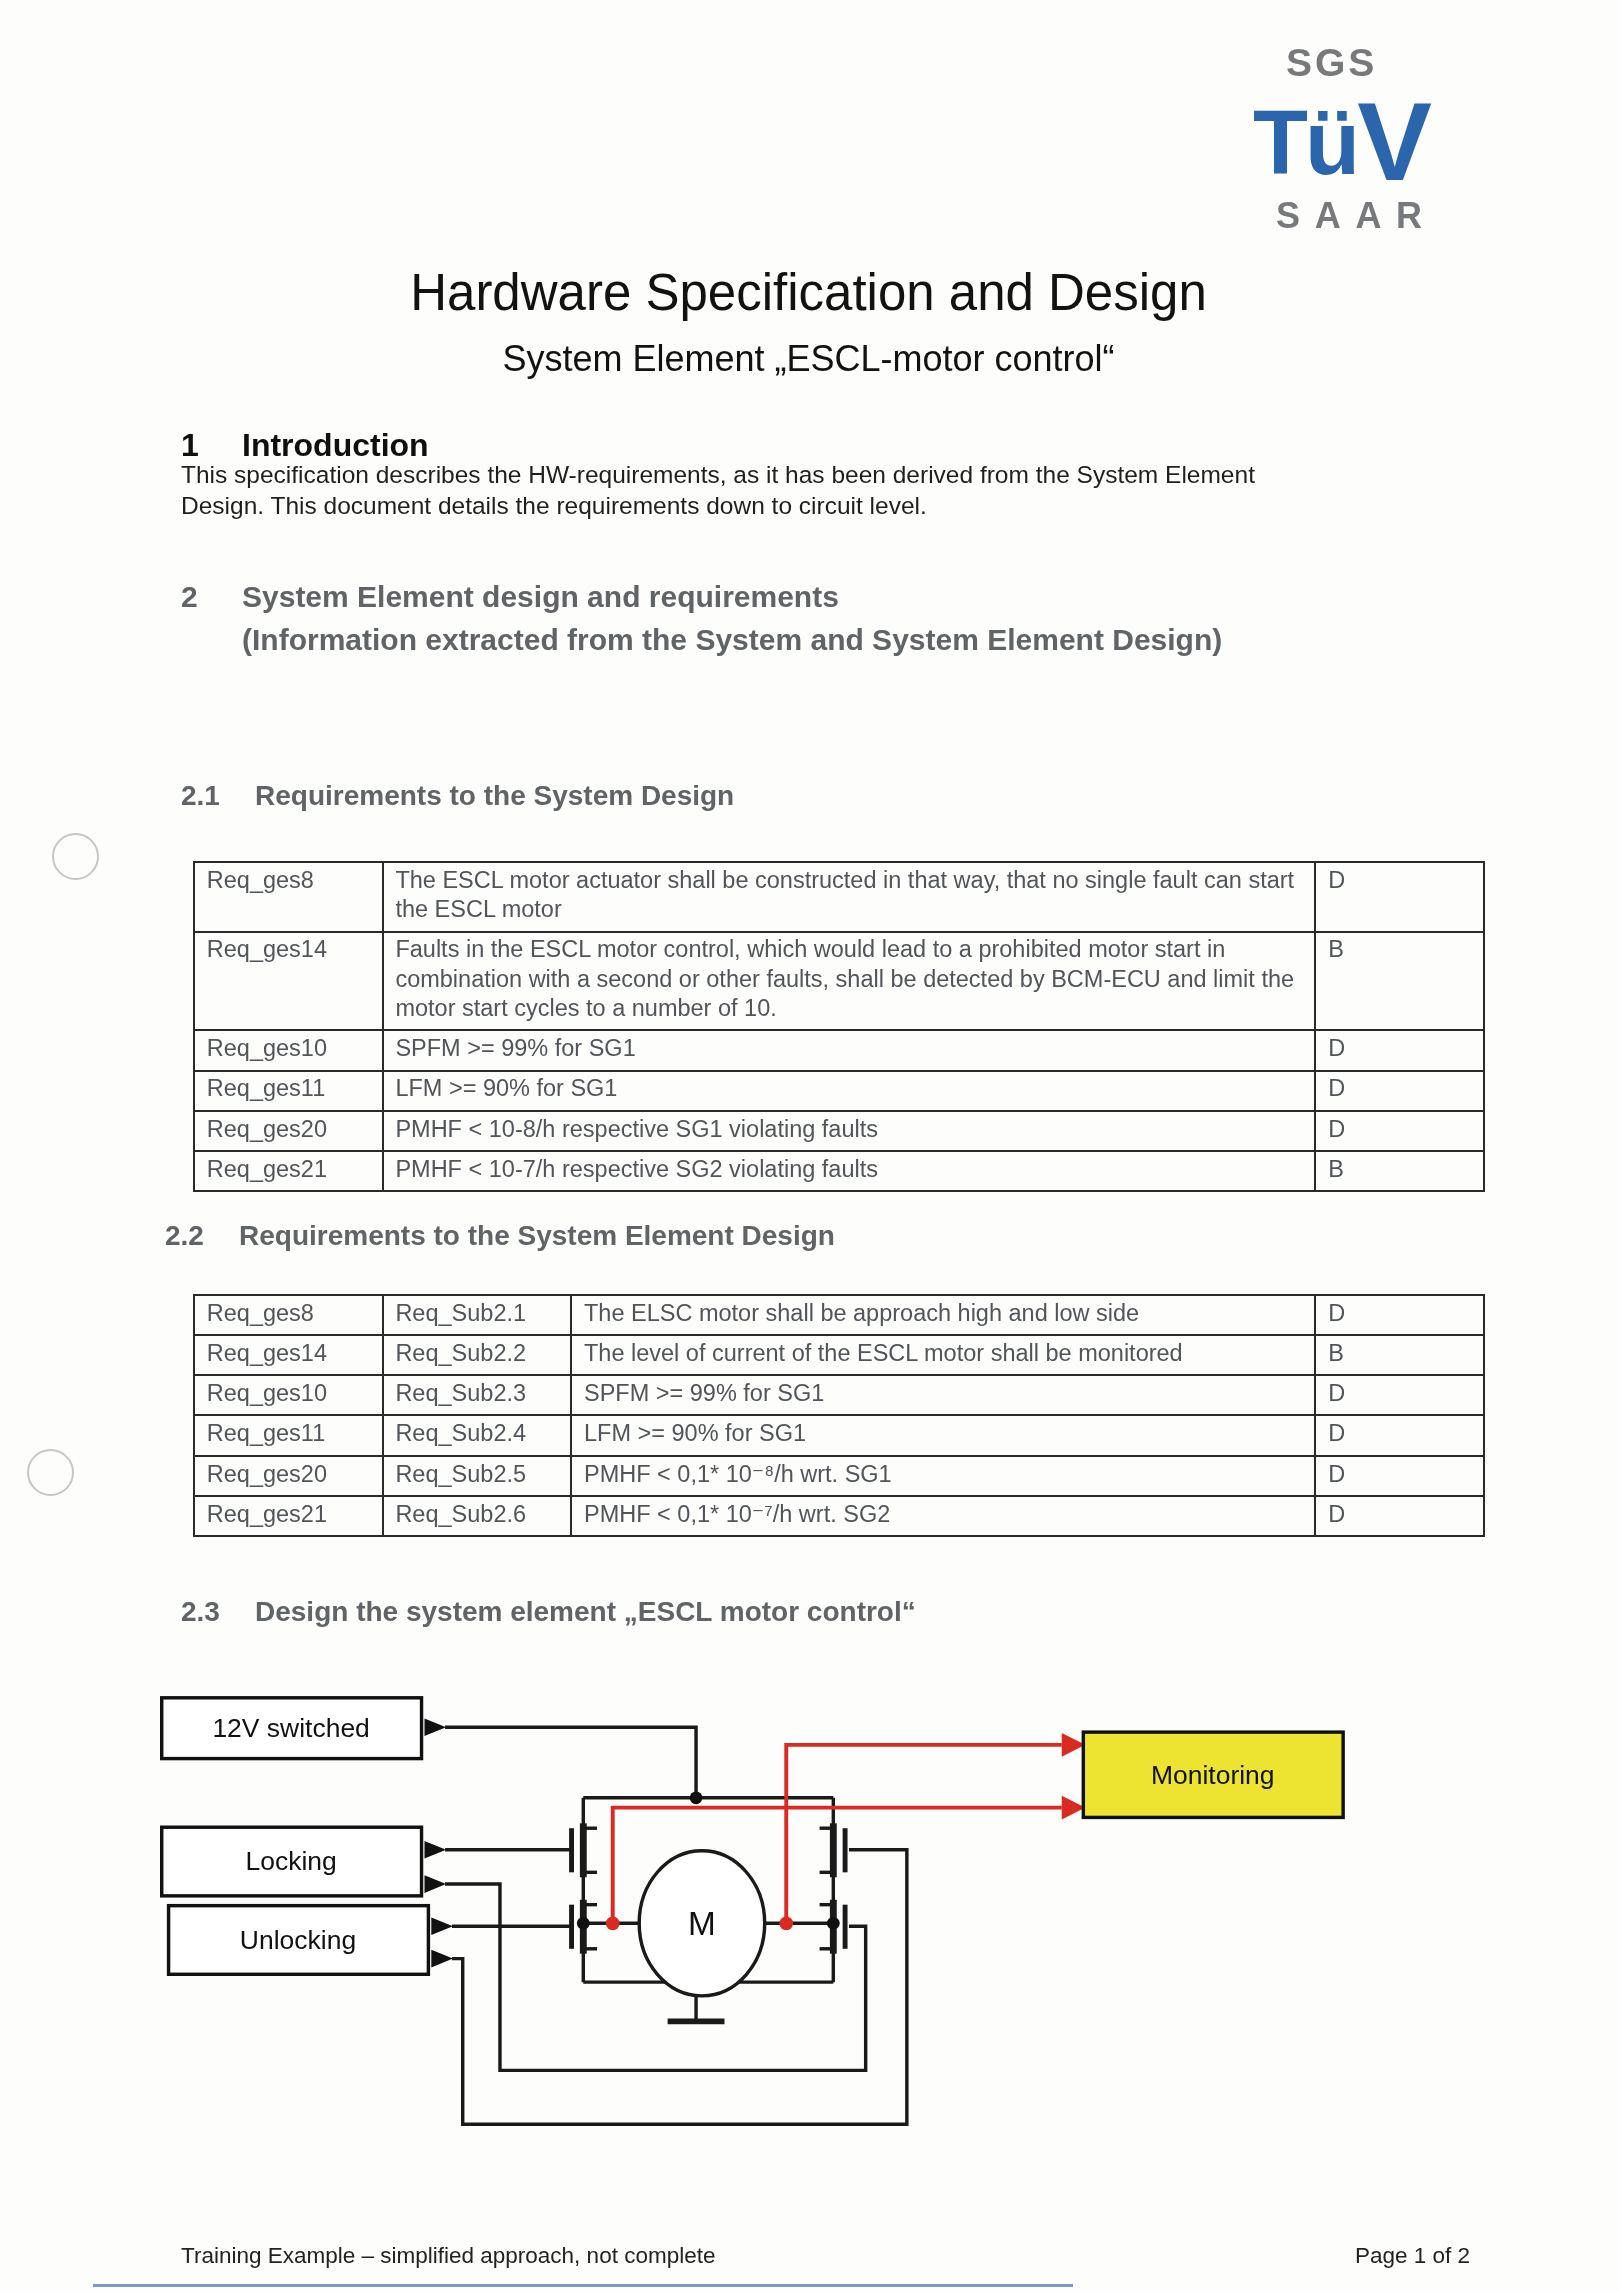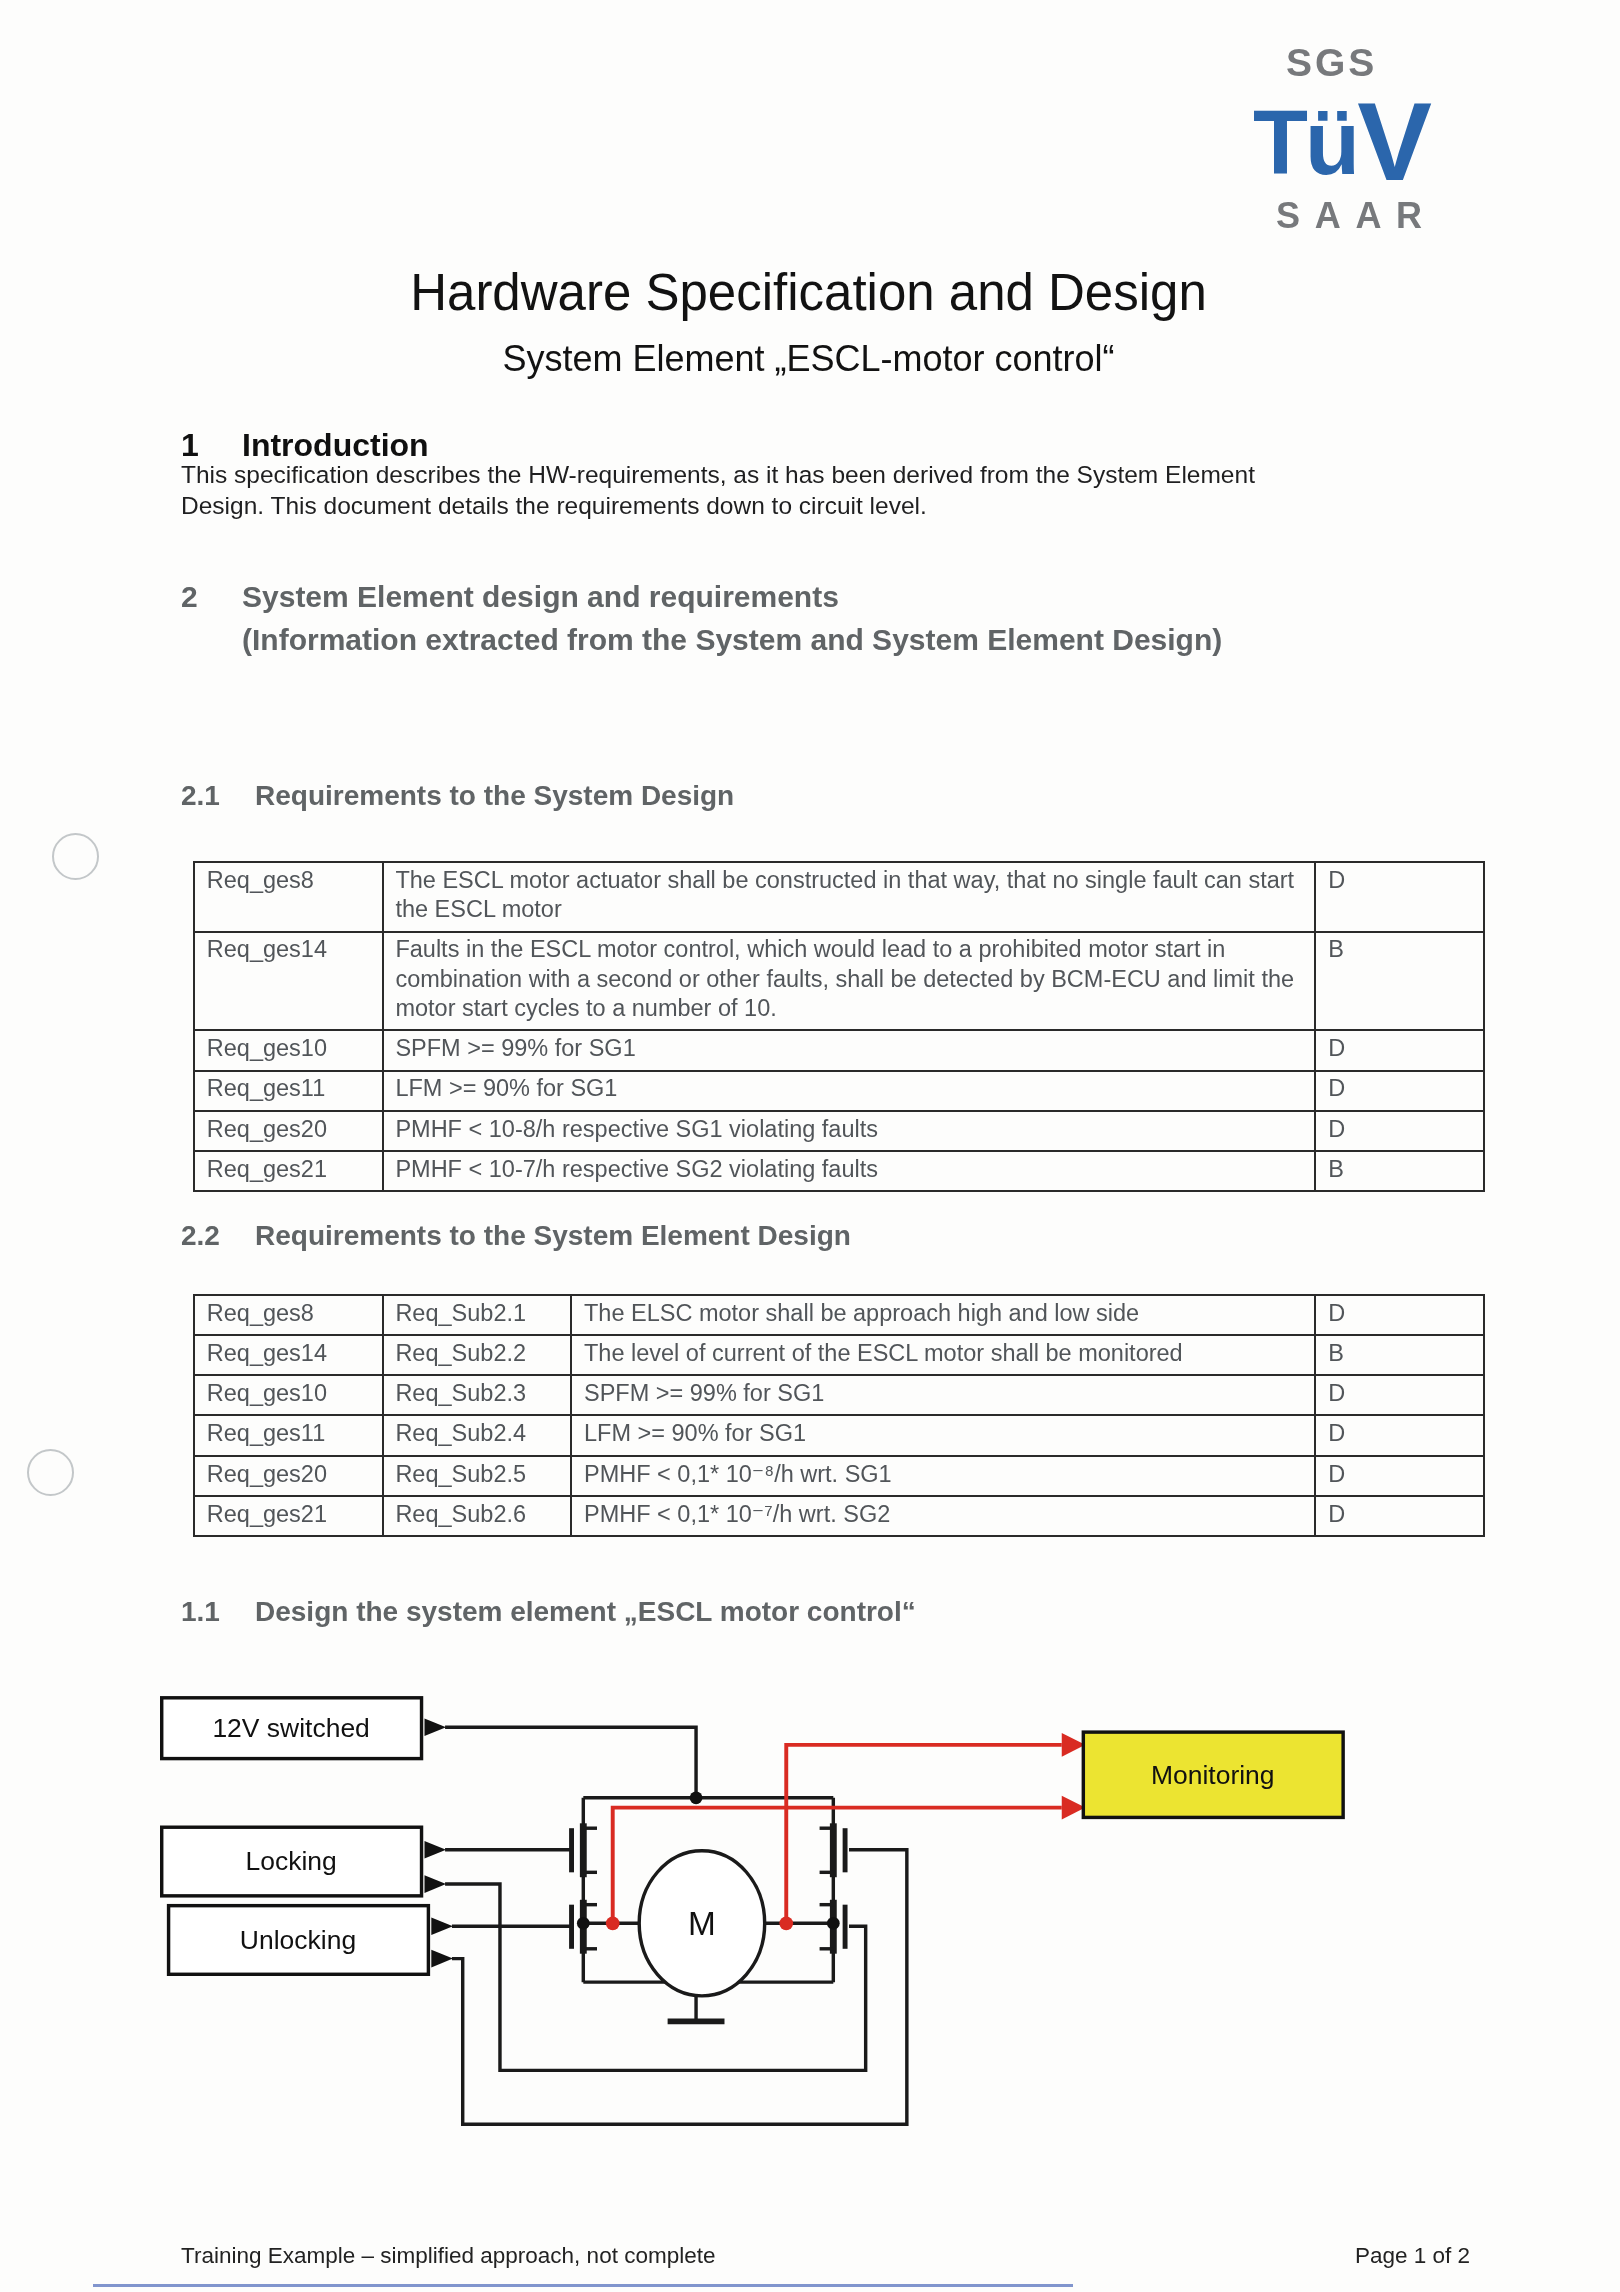--- a/index.html
+++ b/index.html
@@ -21,21 +21,21 @@
   .h-row{position:absolute;display:flex;font-weight:bold;}
   .h1{left:181px;top:427px;font-size:32px;color:#101010;}
   .h1 .num{min-width:61px;}
   .para{position:absolute;left:181px;top:459px;width:1127px;font-size:24.5px;line-height:1.28;color:#1f1f20;}
   .h2{left:181px;top:576px;font-size:30px;color:#606466;line-height:1.43;}
   .h2 .num{min-width:61px;}
   .h2 .txt{max-width:1019px;}
   .hsub{font-size:28px;color:#606466;}
   .hsub .num{min-width:74px;}
   .h21{left:181px;top:780px;}
-  .h22{left:181px;top:1220px;}
+  .h22{left:165px;top:1220px;}
   .h23{left:181px;top:1596px;}
   
   table.req{position:absolute;left:193px;border-collapse:collapse;width:1292px;table-layout:fixed;}
   table.req td{border:2.9px solid #2a2a2a;padding:2.9px 11.8px 5.9px;font-size:23.5px;line-height:1.25;
                color:#515559;vertical-align:top;overflow:hidden;}
   .t1{top:861px;}
   .t1 td:nth-child(1){width:163px;}
   .t1 td:nth-child(3){width:143px;}
   .t2{top:1294px;}
   .t2 td{padding-top:4.9px;padding-bottom:6.9px;}
@@ -165,21 +165,21 @@
         <tr>
           <td>Req_ges21</td>
           <td>Req_Sub2.6</td>
           <td>PMHF &lt; 0,1* 10⁻⁷/h wrt. SG2</td>
           <td>D</td>
         </tr>
       </tbody>
     </table>
 
   <div class="h-row hsub h23">
-    <span class="num">1.1</span>
+    <span class="num">2.3</span>
     <span>Design the system element „ESCL motor control“</span>
   </div>
 
   <svg class="diagram" width="1304" height="451" viewBox="0 0 1330 460">
     <g fill="none" stroke="#1a1a1a" stroke-width="3.5">
 
       <polyline points="304,40 560,40 560,112"></polyline>
       <line x1="445" y1="112" x2="700" y2="112"></line>
       <line x1="445" y1="112" x2="445" y2="300"></line>
       <line x1="700" y1="112" x2="700" y2="300"></line>

